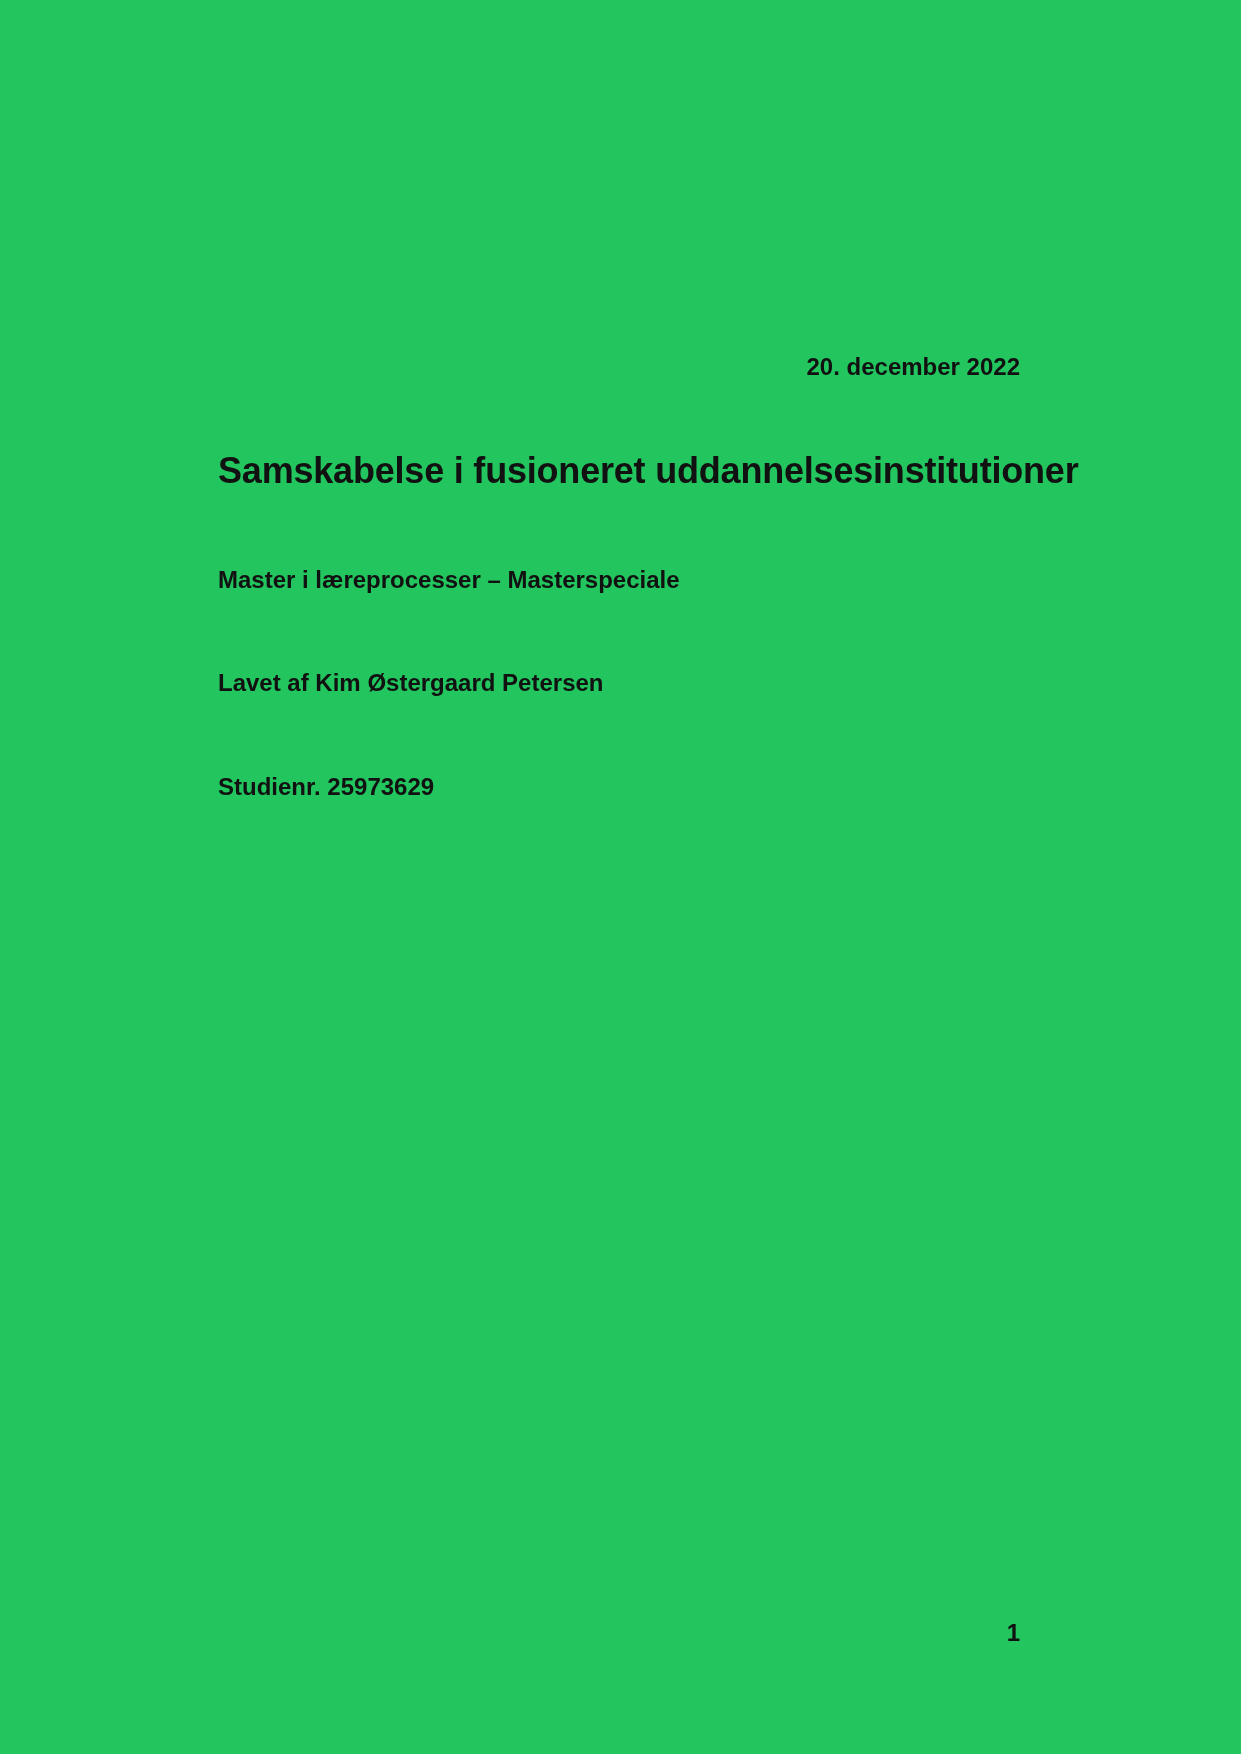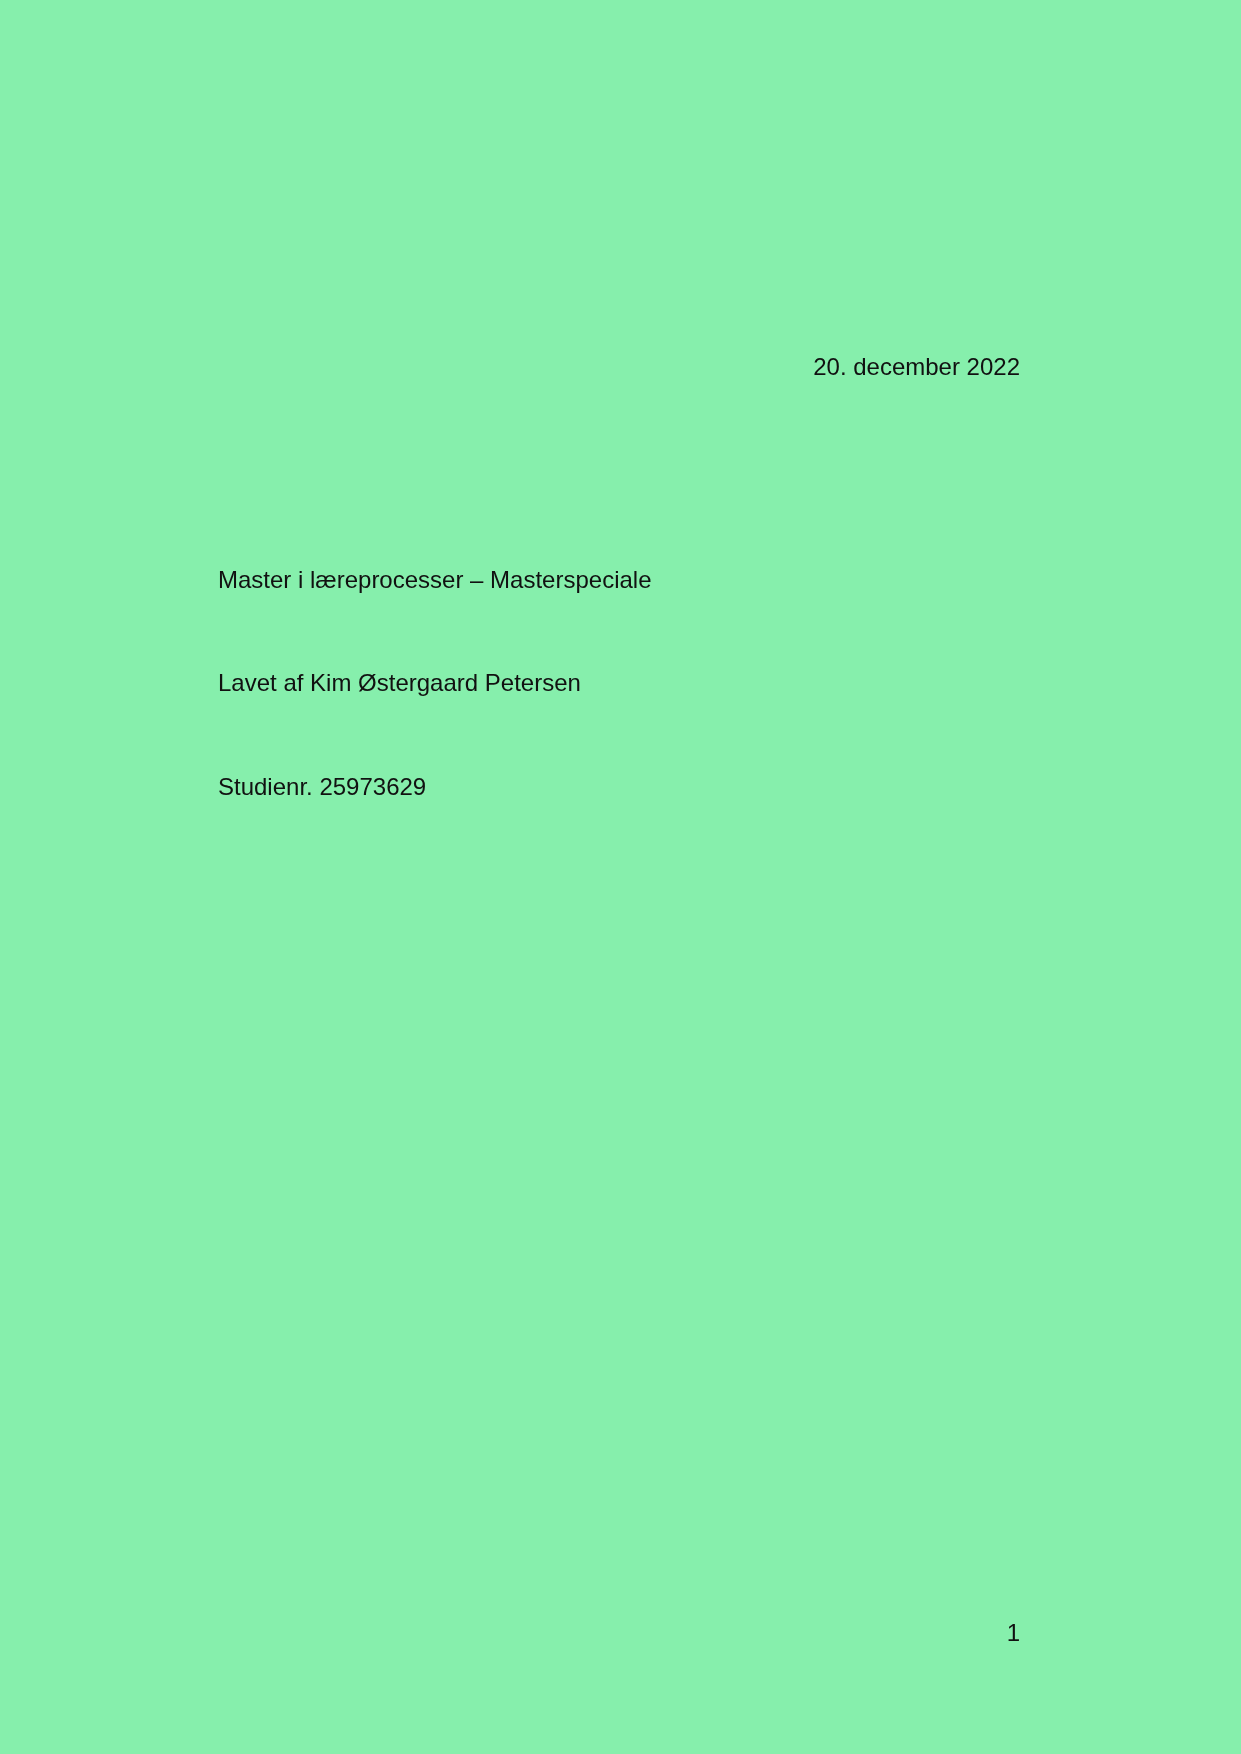--- a/index.html
+++ b/index.html
@@ -13,21 +13,22 @@
       position: relative;
       overflow: hidden;
       font-family: "Liberation Sans", "DejaVu Sans", sans-serif;
       color: #111111;
     }
     .page {
       position: absolute;
       left: 0; top: 0;
       width: 1241px;
       height: 1754px;
-      background: #86efac;
+      background: #22c55e;
+      font-weight: bold;
     }
     .date {
       position: absolute;
       right: 221px;
       top: 352px;
       font-size: 24px;
       line-height: 30px;
       white-space: nowrap;
     }
     .title {
@@ -55,17 +56,18 @@
       top: 1618px;
       font-size: 24px;
       line-height: 30px;
     }
   </style>
 </head>
 <body>
 
 <div class="page">
   <div class="date">20. december 2022</div>
+  <div class="title">Samskabelse i fusioneret uddannelsesinstitutioner</div>
   <div class="line author">Lavet af Kim Østergaard Petersen</div>
   <div class="line subtitle">Master i læreprocesser – Masterspeciale</div>
   <div class="line student">Studienr. 25973629</div>
   <div class="page-number">1</div>
 </div>
 
 </body></html>

